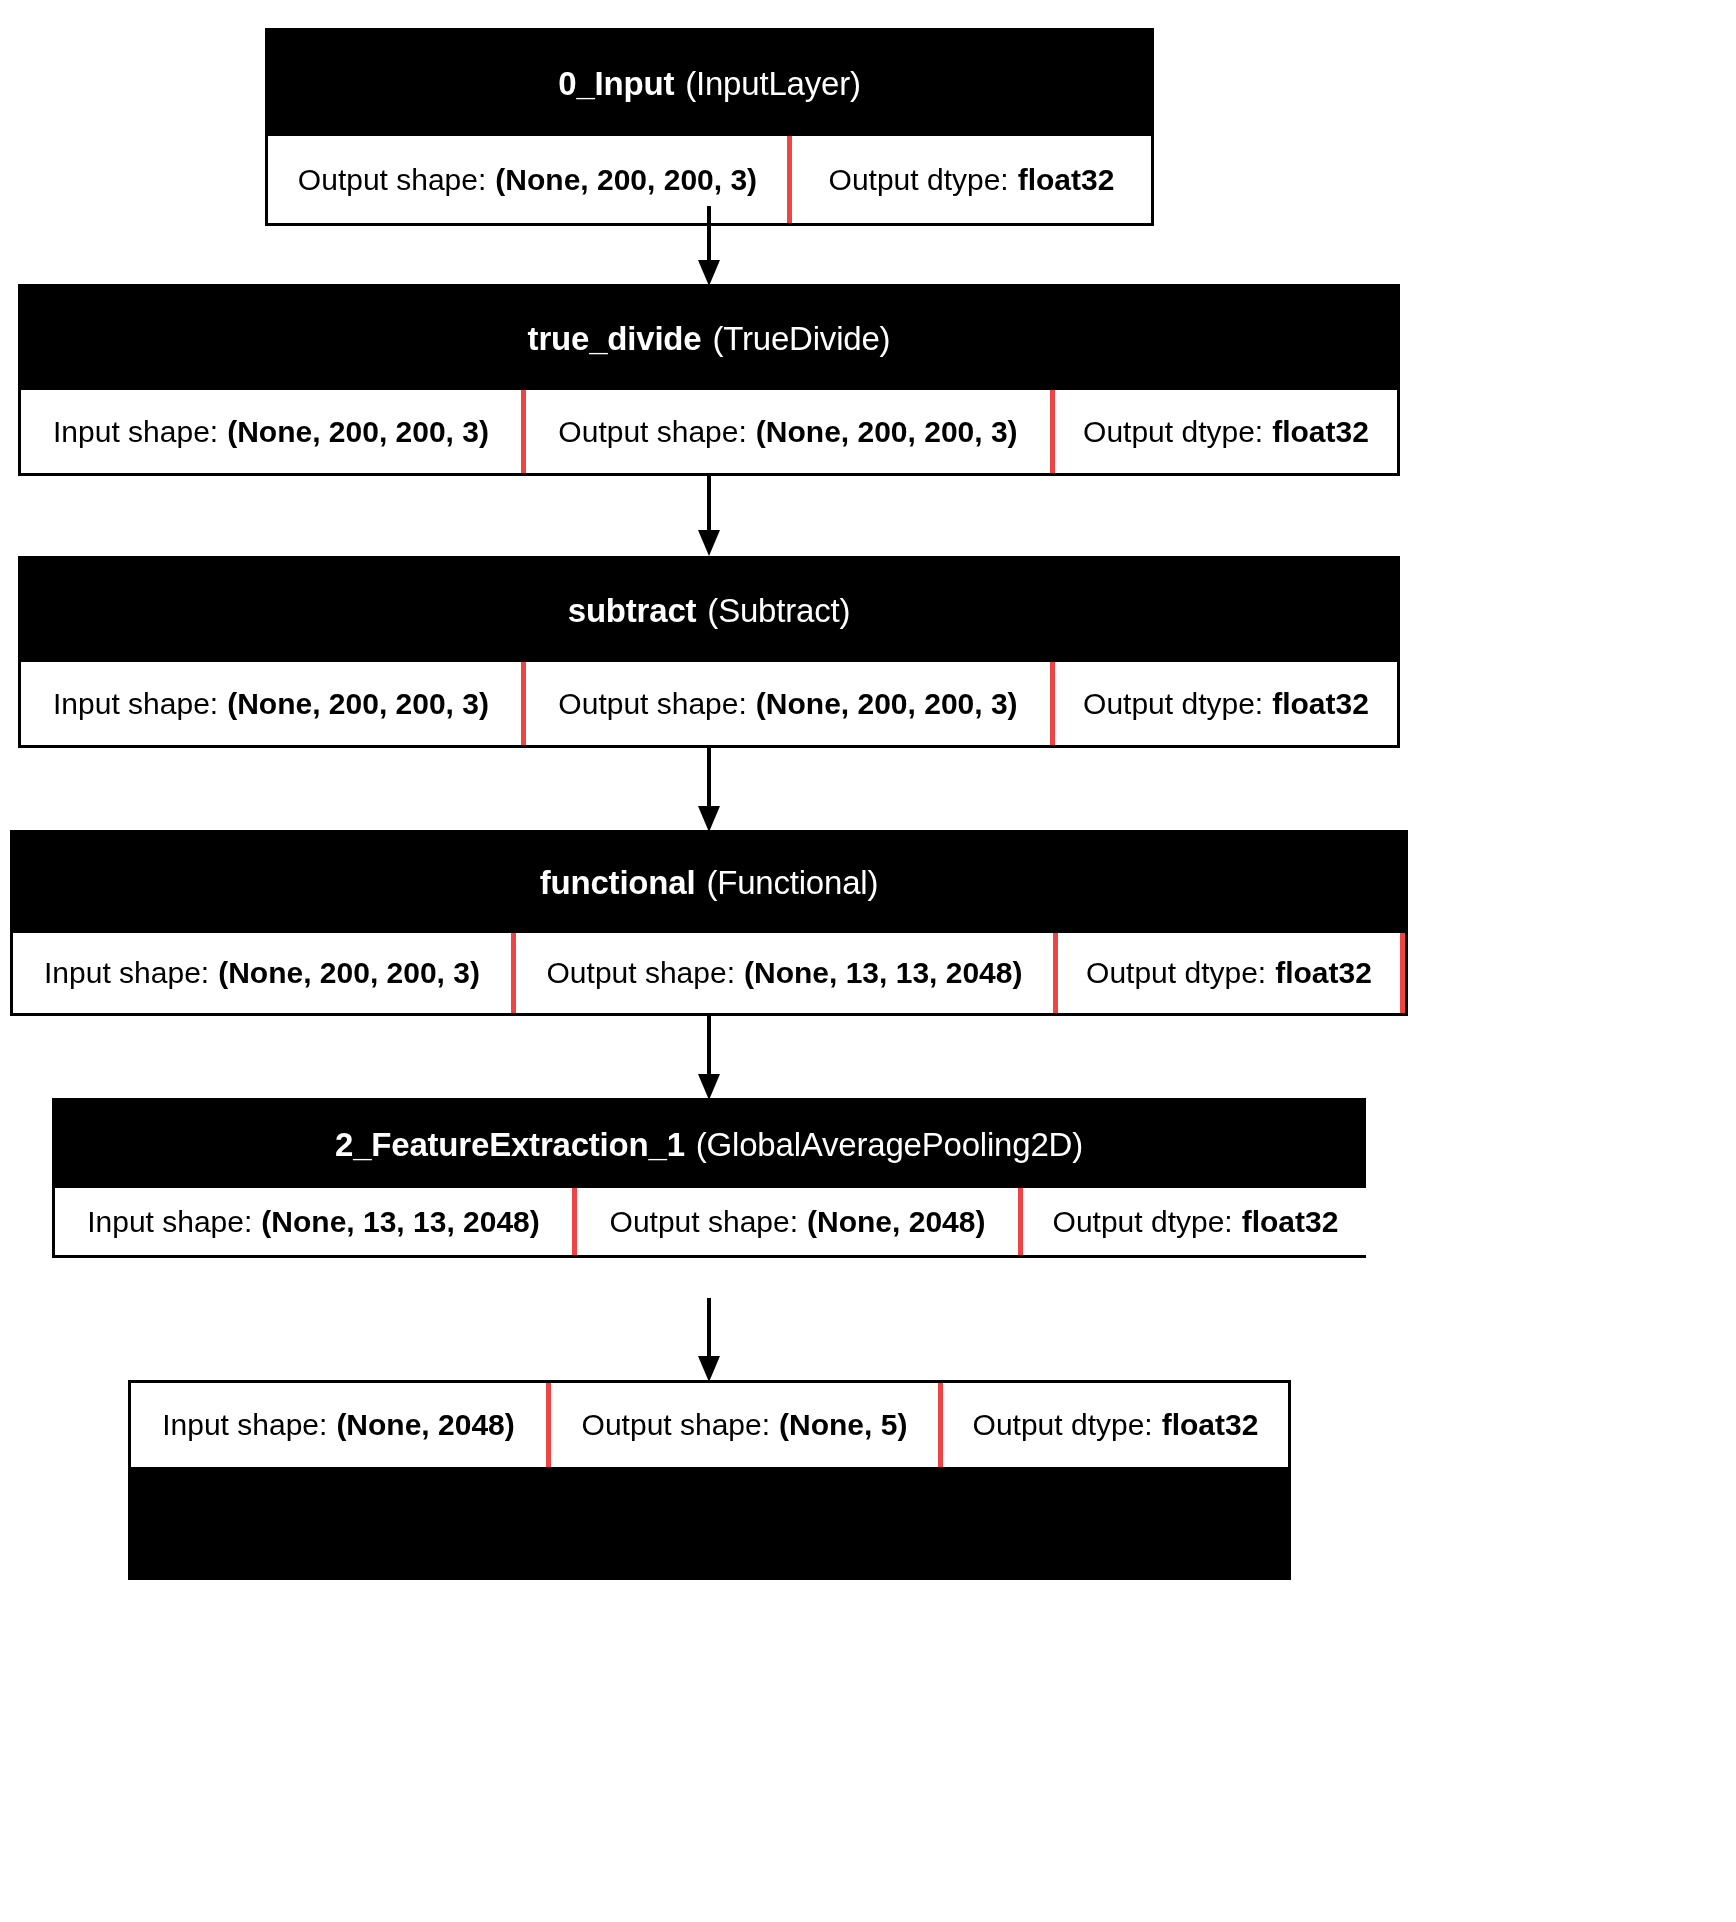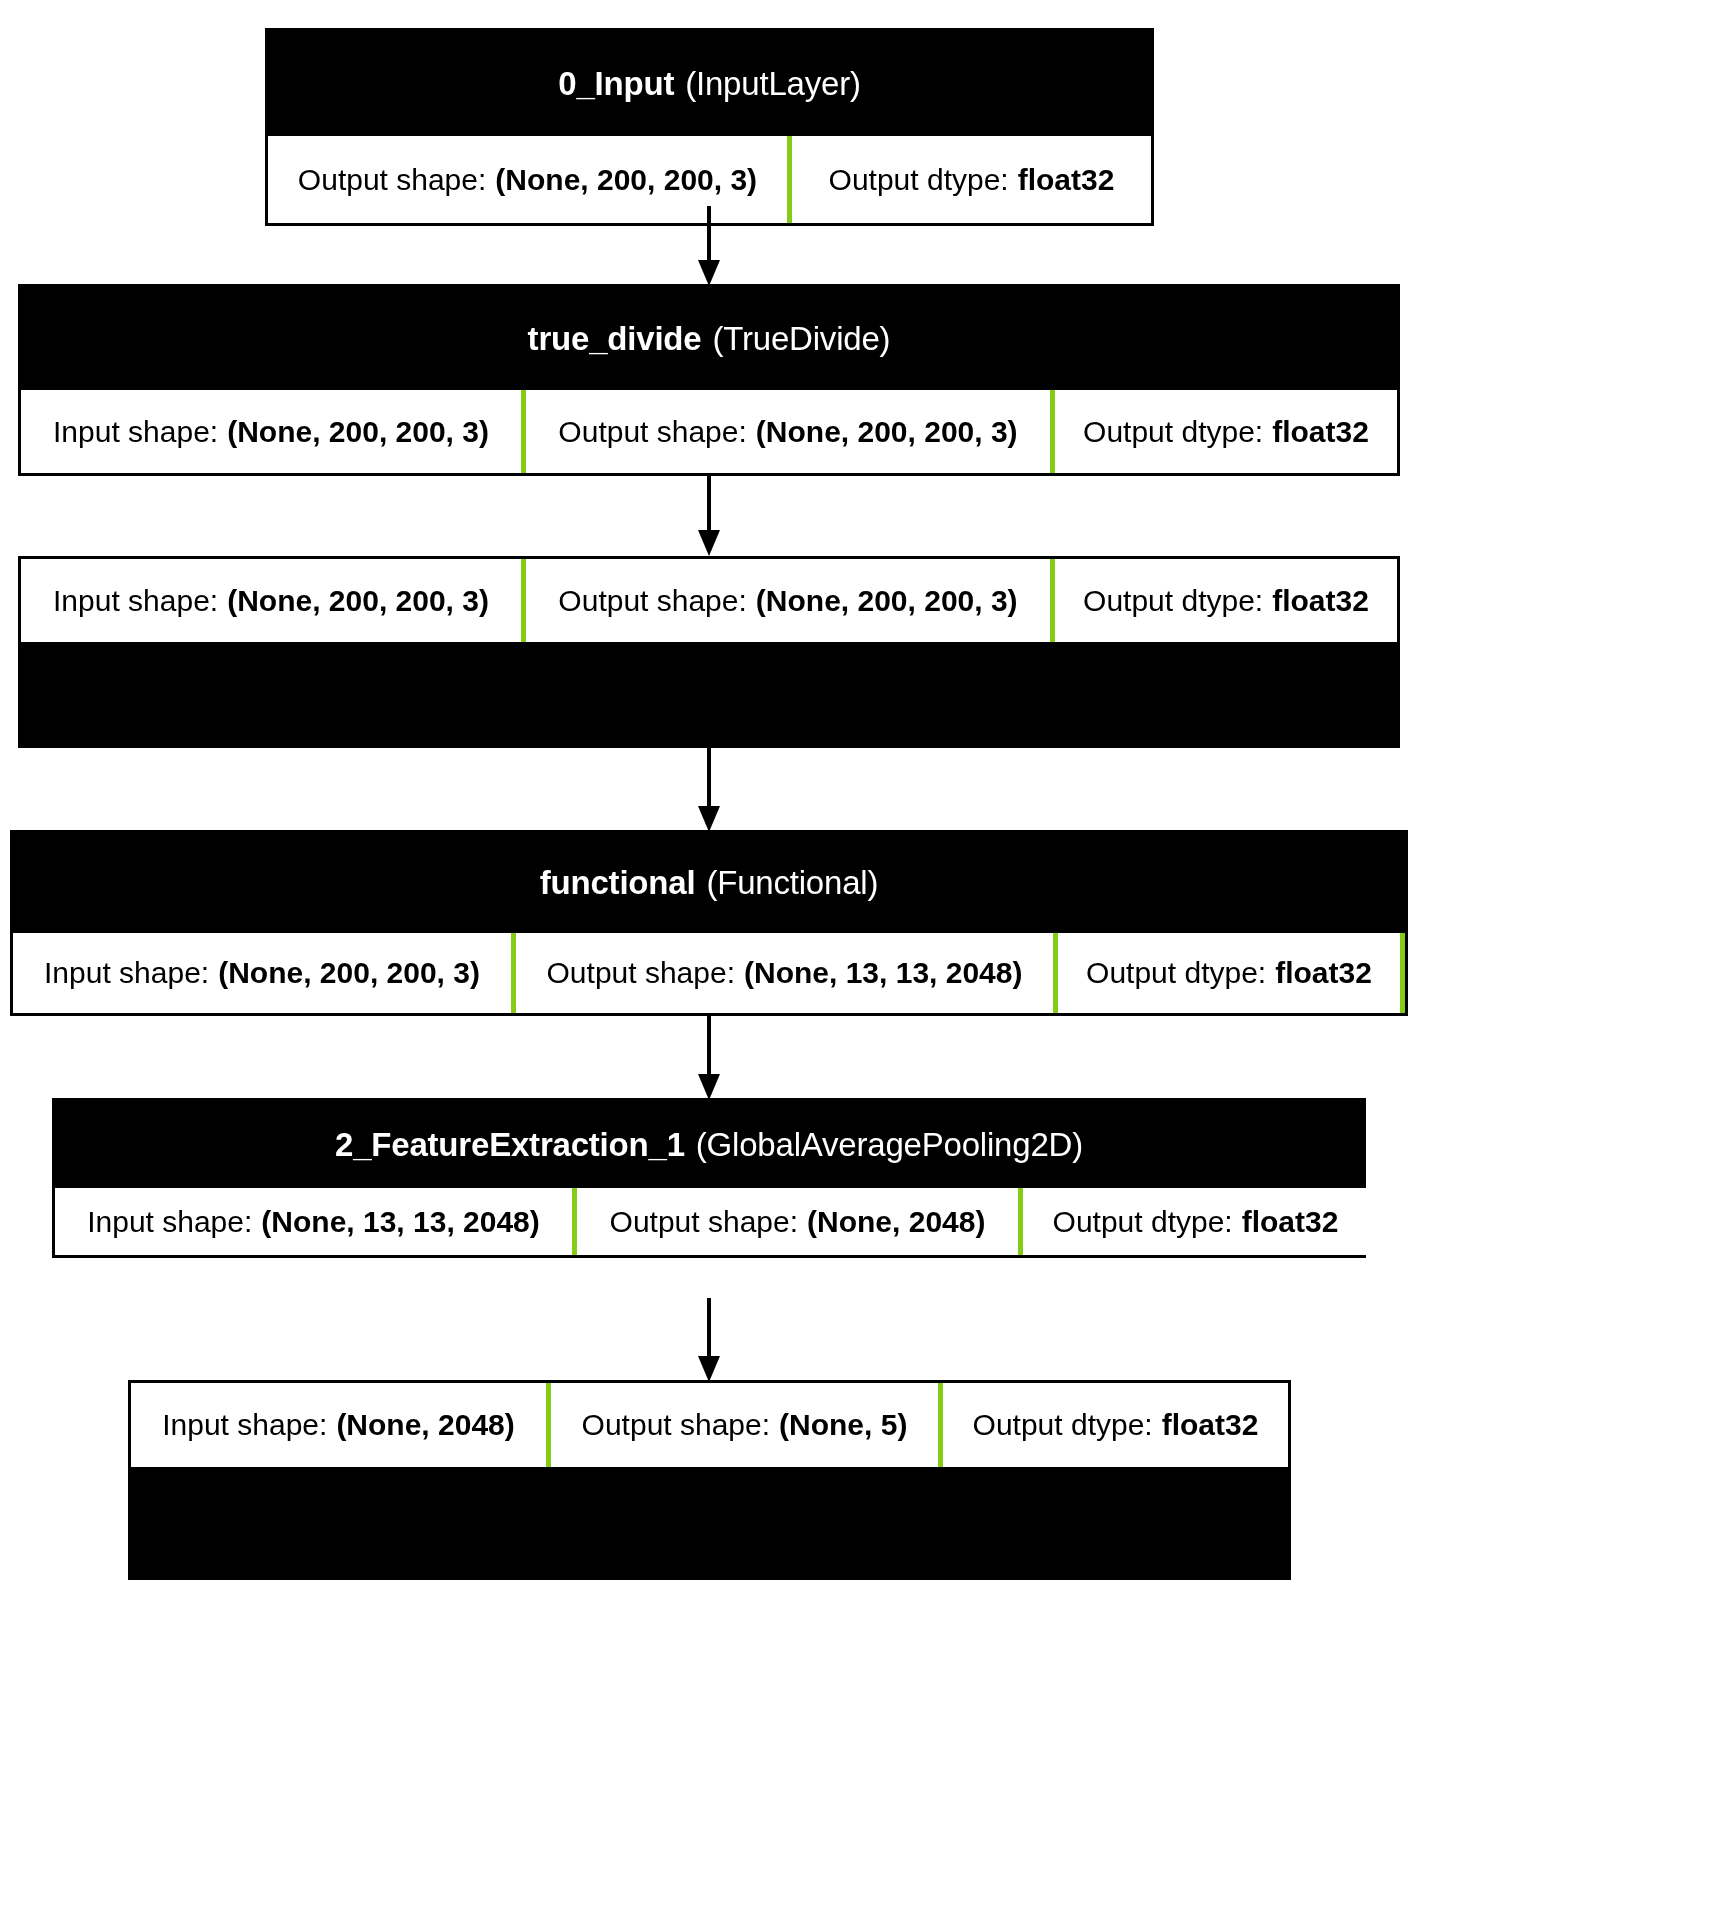--- a/index.html
+++ b/index.html
@@ -45,21 +45,21 @@
   .node-header .lname {
     font-weight: bold;
   }
   .node-header .ltype {
     font-weight: normal;
   }
 
   .node-cells {
     display: flex;
     flex-direction: row;
-    background: #84cc16;
+    background: #ef4444;
     gap: 5px;
     padding: 0 0 0 0;
   }
 
   .cell {
     background: #ffffff;
     color: #000000;
     display: flex;
     align-items: center;
     justify-content: center;
@@ -150,20 +150,25 @@
       </div>
     </div>
   </div>
 
   <div class="arrow" style="left:709px; top:476px; height:80px;">
     <div class="shaft" style="height:56px;"></div>
     <div class="head" style="top:54px;"></div>
   </div>
 
   <div class="node" id="node-subtract" style="left:18px; top:556px; width:1382px; height:192px;">
+    <div class="node-header" style="height:103px;">
+      <span class="lname">subtract</span>
+      <span style="width:11px;"></span>
+      <span class="ltype">(Subtract)</span>
+    </div>
     <div class="node-cells" style="height:83px;">
       <div class="cell" style="width:500px;">
         <span class="clabel">Input shape:</span>
         <span style="width:9px;"></span>
         <span class="cvalue">(None, 200, 200, 3)</span>
       </div>
       <div class="cell" style="width:524px;">
         <span class="clabel">Output shape:</span>
         <span style="width:9px;"></span>
         <span class="cvalue">(None, 200, 200, 3)</span>

